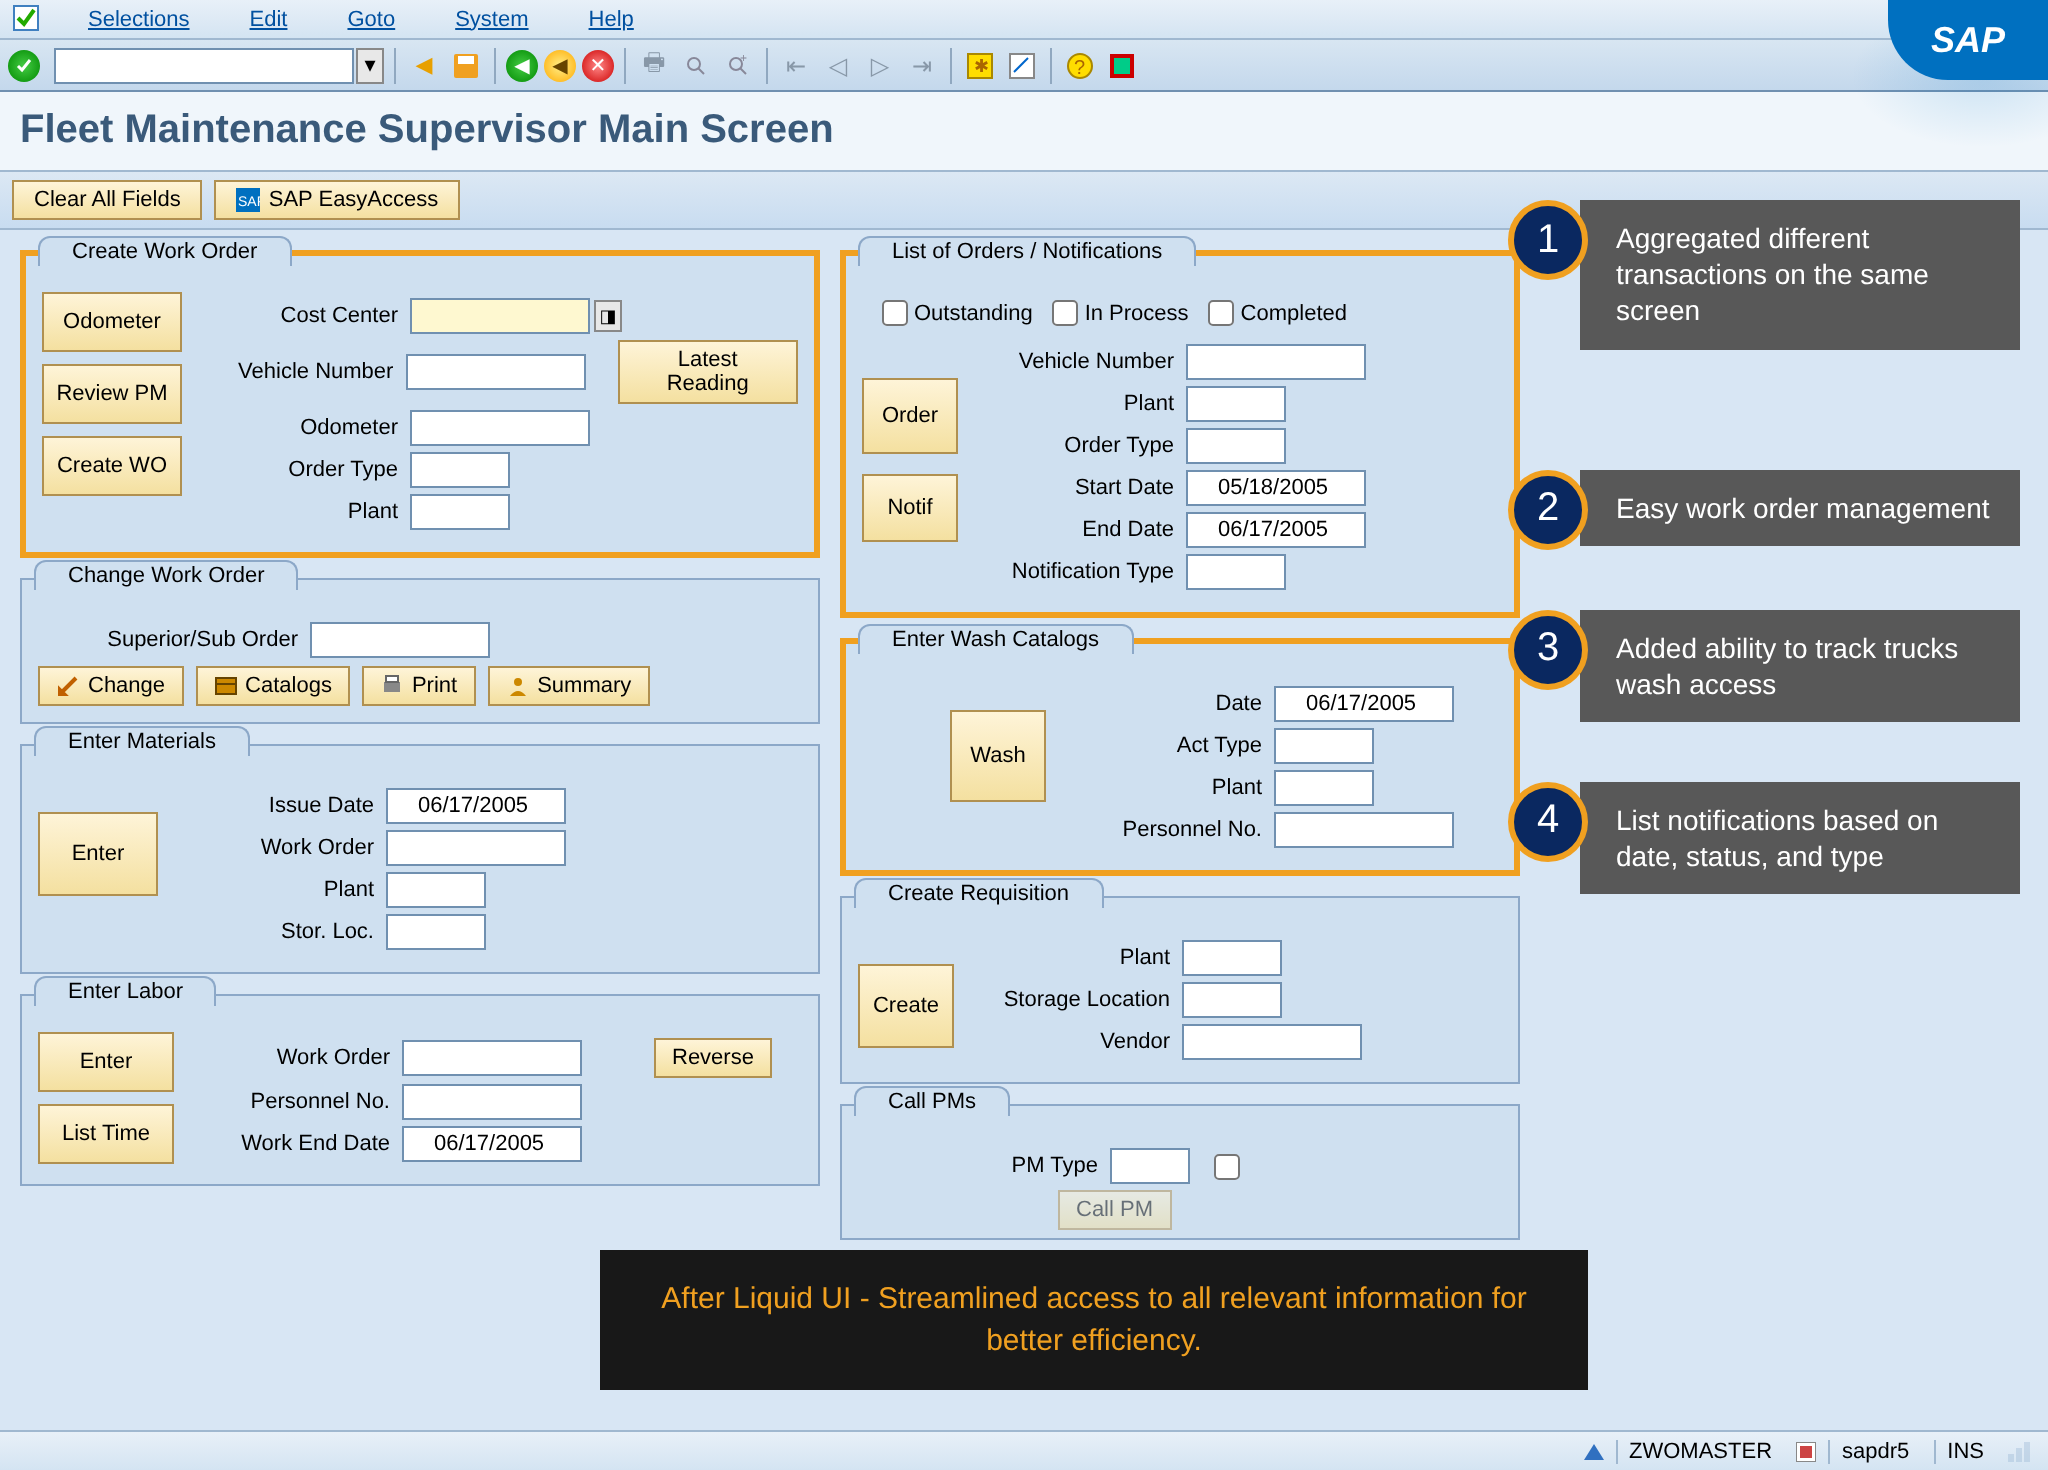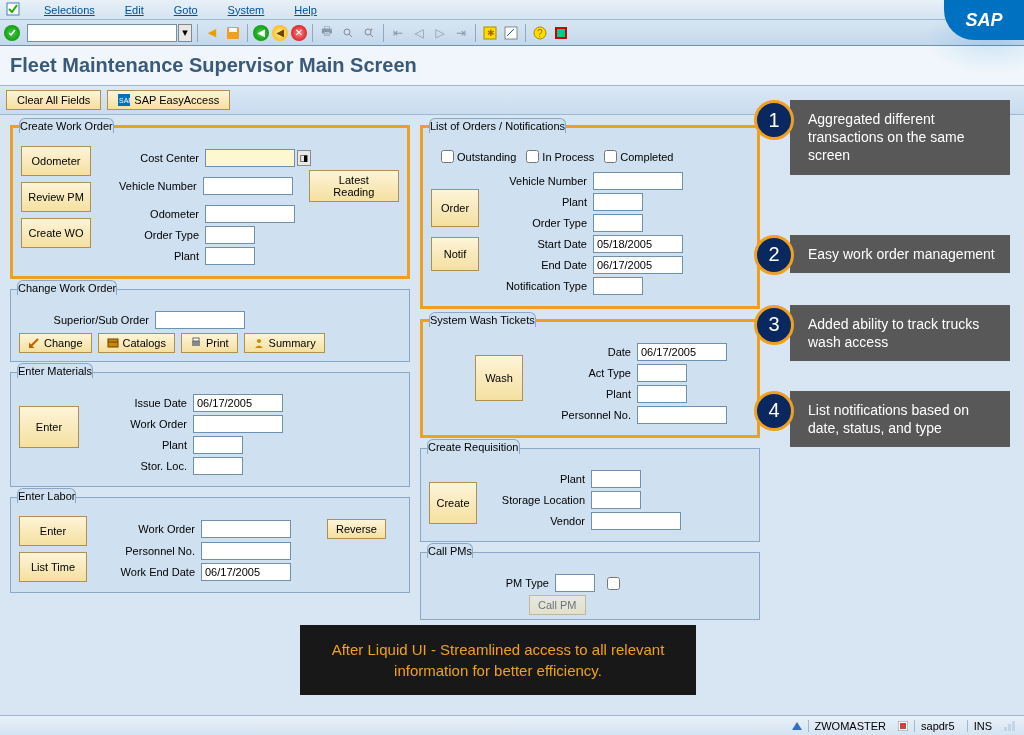--- a/index.html
+++ b/index.html
@@ -34,41 +34,41 @@
 .btn { background: linear-gradient(#fef4d8,#f4e0a0); border: 1px solid #b09050; padding: 3px 10px; cursor: pointer; display:inline-flex; align-items:center; gap:4px; font-size:11px;}
 
 
 .workarea { background: #d8e6f4; padding: 10px; height: 620px; display: flex; gap: 10px; }
 .col { display: flex; flex-direction: column; gap: 10px; }
 .col1 { width: 400px; }
 .col2 { width: 340px; }
 
 .groupbox { border: 1px solid #8ca8c8; background: #cfe0f0; position: relative; padding: 18px 8px 8px 8px; }
 .groupbox.highlight { border: 3px solid #f0a020; }
-.gb-tab { position:absolute; top:-10px; left:6px; background:#cfe0f0; border:1px solid #8ca8c8; border-bottom:none; border-radius: 6px 6px 0 0; padding: 1px 0; font-size:11px;}
+.gb-tab { position:absolute; top:-10px; left:6px; background:#cfe0f0; border:1px solid #8ca8c8; border-bottom:none; border-radius: 6px 6px 0 0; padding: 1px 16px; font-size:11px;}
 
 .form-row { display: flex; align-items: center; margin: 3px 0; gap: 6px; }
 .form-row label { width: 100px; font-size: 11px; text-align: right; }
-.form-row input[type=text] { height: 18px; border: 1px solid #7090b0; background: #fff; padding: 0 3px; font-size:11px; width: 90px;}
+.form-row input[type=text] { height: 18px; border: 1px solid #7090b0; background: #fff; padding: 0 15px; font-size:11px; width: 90px;}
 .form-row input.req { background: #fef8d0; }
 .form-row .f4 { width:14px; height:16px; border:1px solid #888; background:#e8e8e8; font-size:9px; display:inline-flex; align-items:center; justify-content:center; cursor:pointer; margin-left:-4px;}
 .side-btn { background: linear-gradient(#fef4d8,#f4e0a0); border: 1px solid #b09050; padding: 8px 6px; cursor: pointer; font-size:11px; text-align:center;}
 .check-row { display:flex; gap:10px; margin: 4px 0 6px 10px;}
 .check-row label { display:flex; align-items:center; gap:3px; font-size:11px;}
 
 .btn-row { display:flex; gap:6px; margin-top:4px;}
 .btn-small { background: linear-gradient(#fef4d8,#f4e0a0); border: 1px solid #b09050; padding: 3px 8px; cursor: pointer; font-size:11px; display:inline-flex; align-items:center; gap:4px;}
 
 
 .annotations { position: absolute; right: 0; top: 100px; width: 270px; }
 .annot { display: flex; align-items: flex-start; gap: 0; margin-bottom: 30px; }
 .annot-num { width: 40px; height: 40px; border-radius: 50%; background: #0a2860; border: 3px solid #f0a020; color: #fff; display:flex; align-items:center; justify-content:center; font-size:20px; font-weight:normal; flex-shrink:0; margin-right:-4px; z-index:2;}
 .annot-text { background: #585858; color: #fff; padding: 10px 14px 10px 18px; font-size: 14px; width: 220px; line-height:1.3;}
 
-.bottom-banner { position: absolute; bottom: 40px; left: 300px; width: 396px; background: #181818; color: #f0a020; text-align: center; padding: 14px 20px; font-size: 15px; line-height:1.4;}
+.bottom-banner { position: absolute; bottom: 40px; left: 300px; width: 494px; background: #181818; color: #f0a020; text-align: center; padding: 14px 20px; font-size: 15px; line-height:1.4;}
 
 
 .statusbar { position:absolute; bottom:0; left:0; right:0; height: 20px; background: linear-gradient(#e8f0f8,#d4e4f2); border-top: 1px solid #a0b8d0; display:flex; align-items:center; justify-content:flex-end; padding: 0 6px; gap: 6px; font-size:11px;}
 .status-field { border-left: 1px solid #a0b8d0; padding: 0 6px;}
 .status-tri { width:0; height:0; border-left:5px solid transparent; border-right:5px solid transparent; border-bottom:8px solid #3070c0;}
 
 svg { display:block; }
 .pencil-icon svg path { stroke:#c06000; stroke-width:2; fill:none;}
 </style>
 </head>
@@ -368,21 +368,21 @@
             </div>
           <div class="form-row">
               <label>Notification Type</label>
               <input type="text" style="width: 50px;">
             </div>
         </div>
       </div>
     </div>
 
     <div class="groupbox highlight">
-      <div class="gb-tab">System Wash Tickets</div>
+      <div class="gb-tab">Enter Wash Catalogs</div>
       <div style="display:flex; gap:8px;">
         <div style="display:flex; flex-direction:column; width:48px; padding-top:15px;margin-left:44px;">
           <button class="side-btn" style="padding:16px 4px;">Wash</button>
         </div>
         <div style="flex:1;">
           <div class="form-row">
               <label>Date</label>
               <input type="text" value="06/17/2005" style="">
             </div>
           <div class="form-row">

